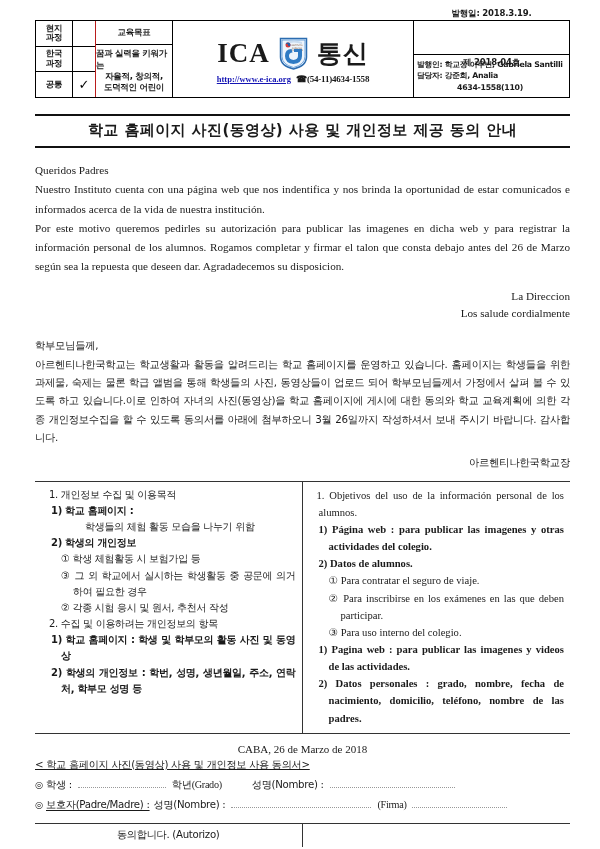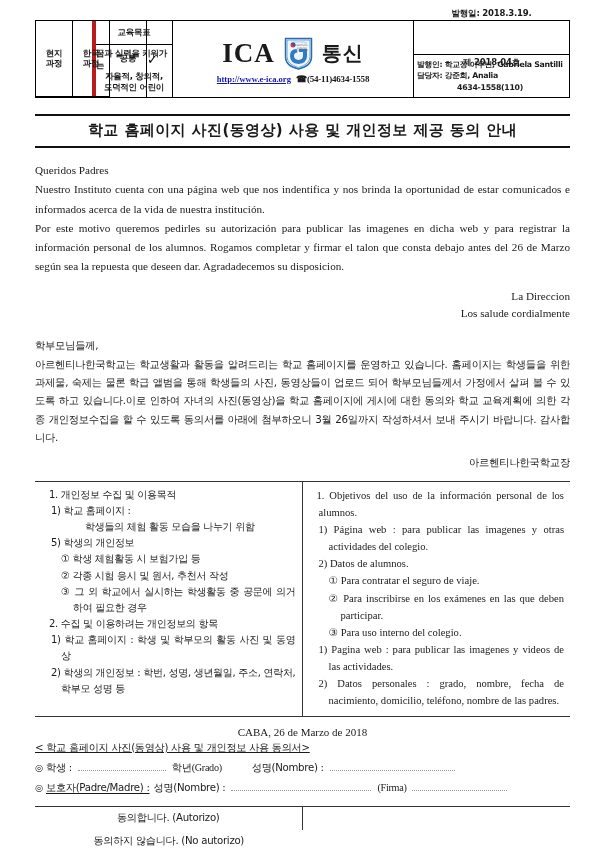--- a/index.html
+++ b/index.html
@@ -32,22 +32,22 @@
   }
   .mh-left {
     width: 137px;
     display: flex;
     box-sizing: border-box;
     border-right: 1px solid #000;
   }
   .mh-course-col {
     width: 60px;
     display: flex;
-    flex-direction: row;
-    border-right: 4px solid #b91c1c;
+    flex-direction: column;
+    border-right: 1px solid #b91c1c;
     box-sizing: border-box;
   }
   .mh-course-row {
     flex: 1;
     display: flex;
     align-items: center;
     box-sizing: border-box;
     border-bottom: 1px solid #000;
   }
   .mh-course-row:last-child { border-bottom: none; }
@@ -122,21 +122,21 @@
   }
   .mh-ica {
     font-family: "Liberation Serif", serif;
     font-size: 27px;
     font-weight: bold;
     letter-spacing: 1px;
     line-height: 1;
   }
   .mh-tongsin {
     font-family: "DejaVu Sans", sans-serif;
-    font-size: 20px;
+    font-size: 25px;
     font-weight: bold;
     letter-spacing: 1px;
     line-height: 1;
   }
   .logo-badge {
     width: 29px;
     height: 33px;
     position: relative;
   }
   .mh-contact {
@@ -273,21 +273,21 @@
     font-size: 10px;
     line-height: 1.62;
     letter-spacing: -0.3px;
   }
   .info-col.right {
     font-family: "Liberation Serif", serif;
     font-size: 10.6px;
     line-height: 1.62;
   }
   .l0 { padding-left: 10px; text-indent: -2px; }
-  .l1 { padding-left: 20px; text-indent: -10px; }
+  .l1 { padding-left: 20px; text-indent: -10px; font-weight: bold; }
   .l2 { padding-left: 32px; text-indent: -12px; }
   .l3 { padding-left: 44px; text-indent: 0; }
   .just { text-align: justify; text-align-last: left; }
 
   
   .consent {
     margin-top: 9px;
     width: 535px;
   }
   .caba-date {
@@ -442,24 +442,24 @@
     <div>학부모님들께,</div>
     <div class="ko-para">아르헨티나한국학교는 학교생활과 활동을 알려드리는 학교 홈페이지를 운영하고 있습니다. 홈페이지는 학생들을 위한 과제물, 숙제는 물론 학급 앨범을 통해 학생들의 사진, 동영상들이 업로드 되어 학부모님들께서 가정에서 살펴 볼 수 있도록 하고 있습니다.이로 인하여 자녀의 사진(동영상)을 학교 홈페이지에 게시에 대한 동의와 학교 교육계획에 의한 각종 개인정보수집을 할 수 있도록 동의서를 아래에 첨부하오니 3월 26일까지 작성하셔서 보내 주시기 바랍니다. 감사합니다.</div>
     <div class="ko-sign">아르헨티나한국학교장</div>
   </div>
 
   <div class="info-table">
     <div class="info-col left">
       <div class="l0">1. 개인정보 수집 및 이용목적</div>
       <div class="l1">1) 학교 홈페이지 :</div>
       <div class="l3">학생들의 체험 활동 모습을 나누기 위함</div>
-      <div class="l1">5) 학생의 개인정보</div>
+      <div class="l1">2) 학생의 개인정보</div>
       <div class="l2">① 학생 체험활동 시 보험가입 등</div>
+      <div class="l2 just">③ 그 외 학교에서 실시하는 학생활동 중 공문에 의거하여 필요한 경우</div>
       <div class="l2">② 각종 시험 응시 및 원서, 추천서 작성</div>
-      <div class="l2 just">③ 그 외 학교에서 실시하는 학생활동 중 공문에 의거하여 필요한 경우</div>
       <div class="l0">2. 수집 및 이용하려는 개인정보의 항목</div>
       <div class="l1 just">1) 학교 홈페이지 : 학생 및 학부모의 활동 사진 및 동영상</div>
       <div class="l1 just">2) 학생의 개인정보 : 학번, 성명, 생년월일, 주소, 연락처, 학부모 성명 등</div>
     </div>
     <div class="info-col right">
       <div class="l0 just">1. Objetivos del uso de la información personal de los alumnos.</div>
       <div class="l1 just">1) Página web : para publicar las imagenes y otras actividades del colegio.</div>
       <div class="l1">2) Datos de alumnos.</div>
       <div class="l2">① Para contratar el seguro de viaje.</div>
       <div class="l2 just">② Para inscribirse en los exámenes en las que deben participar.</div>

